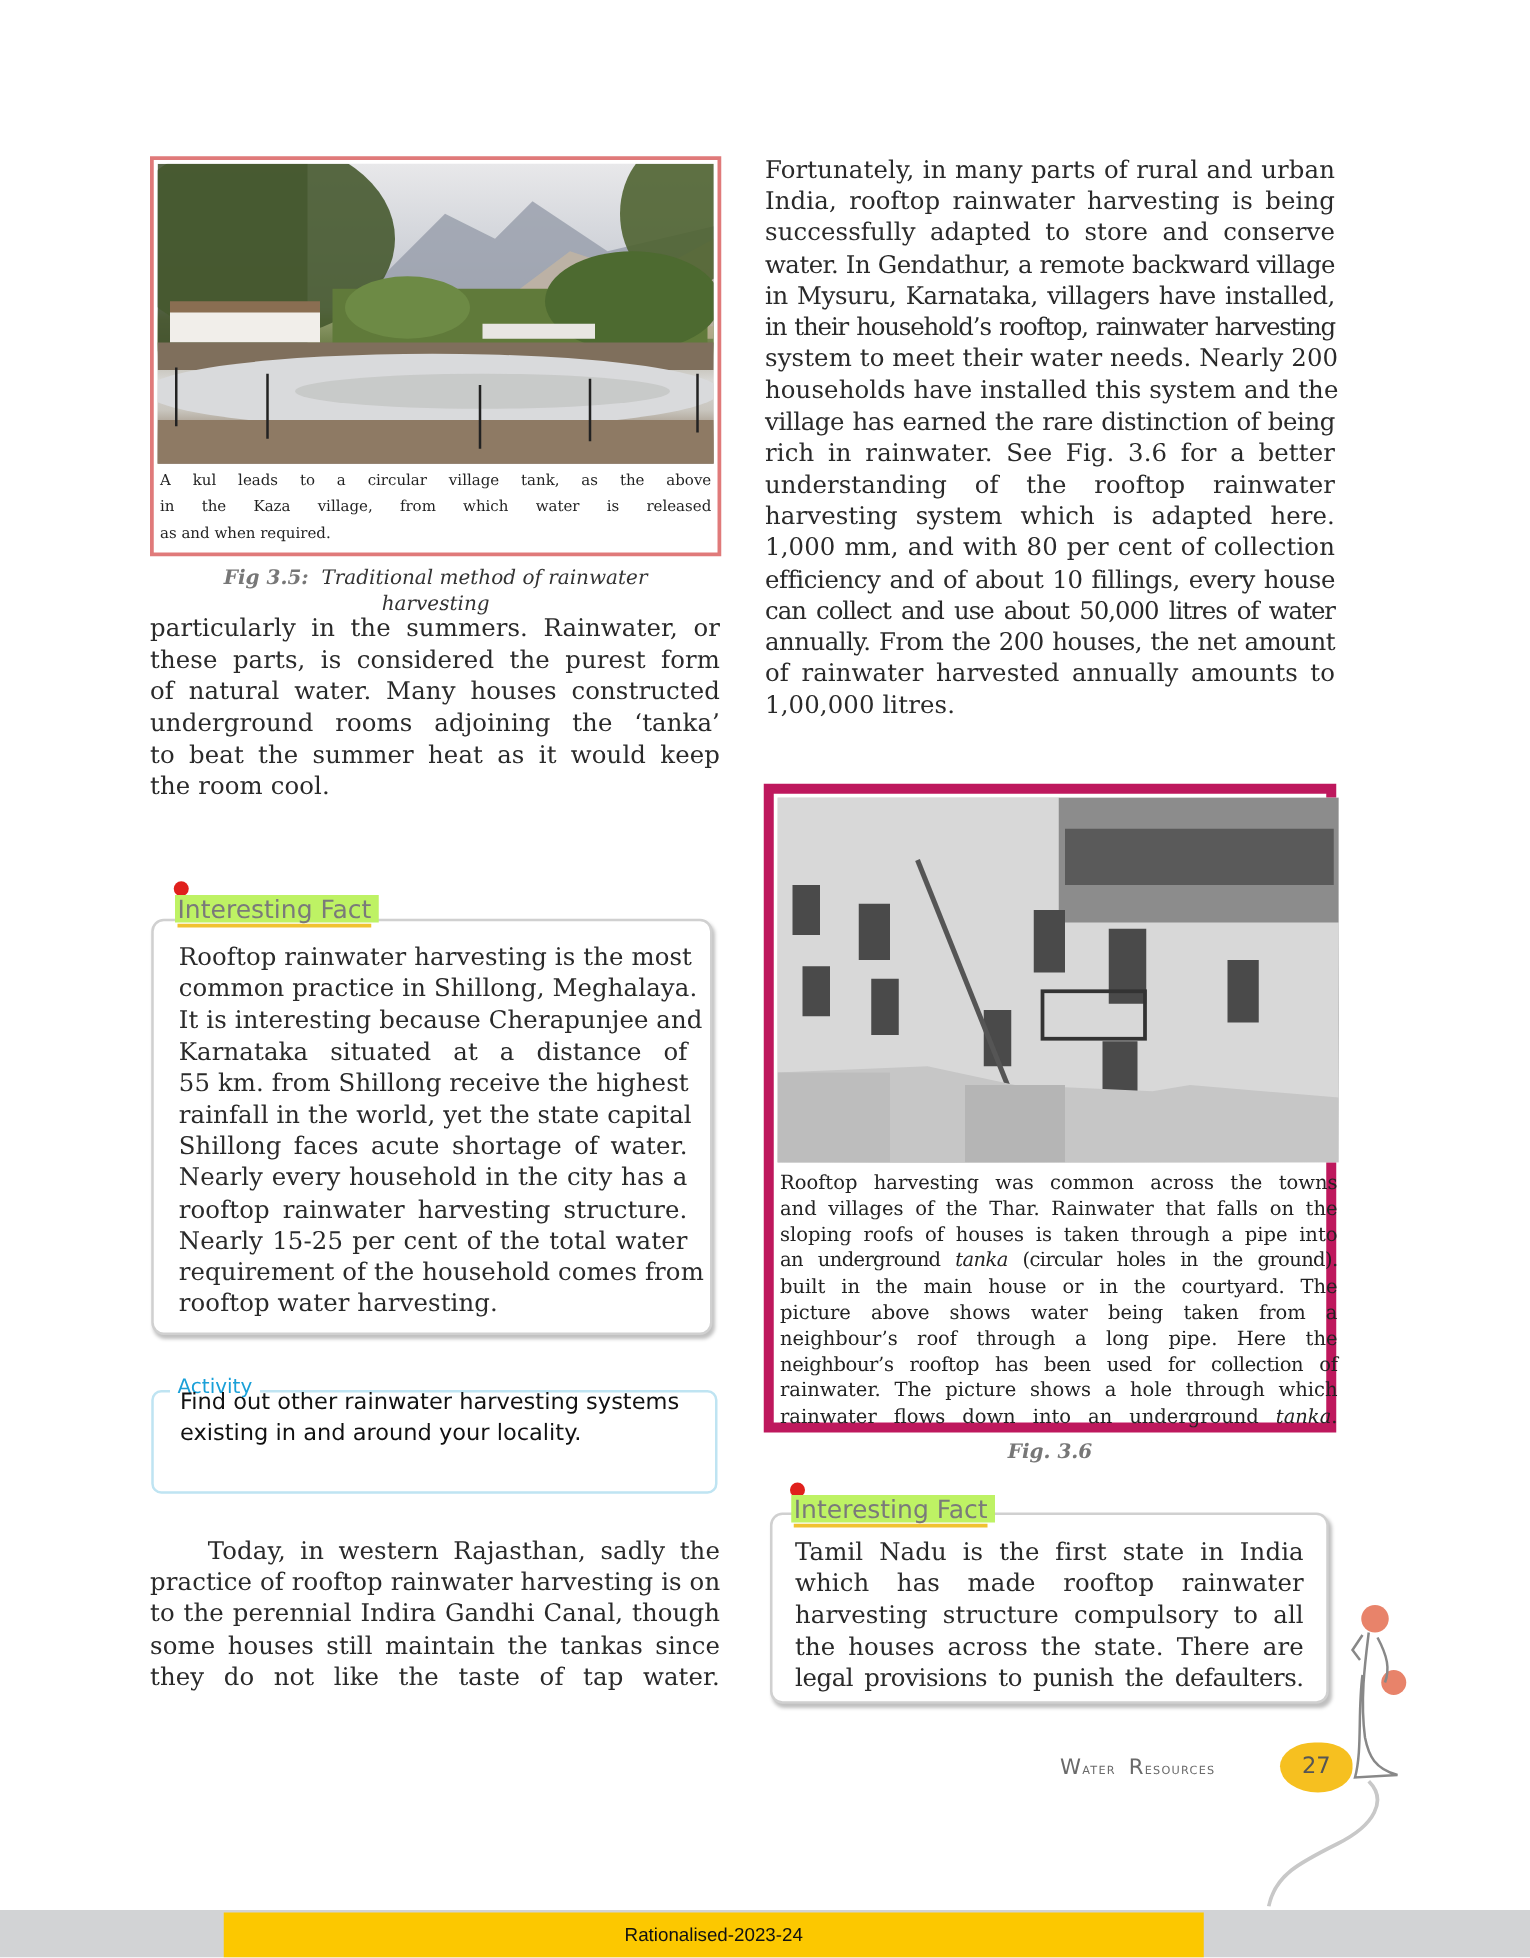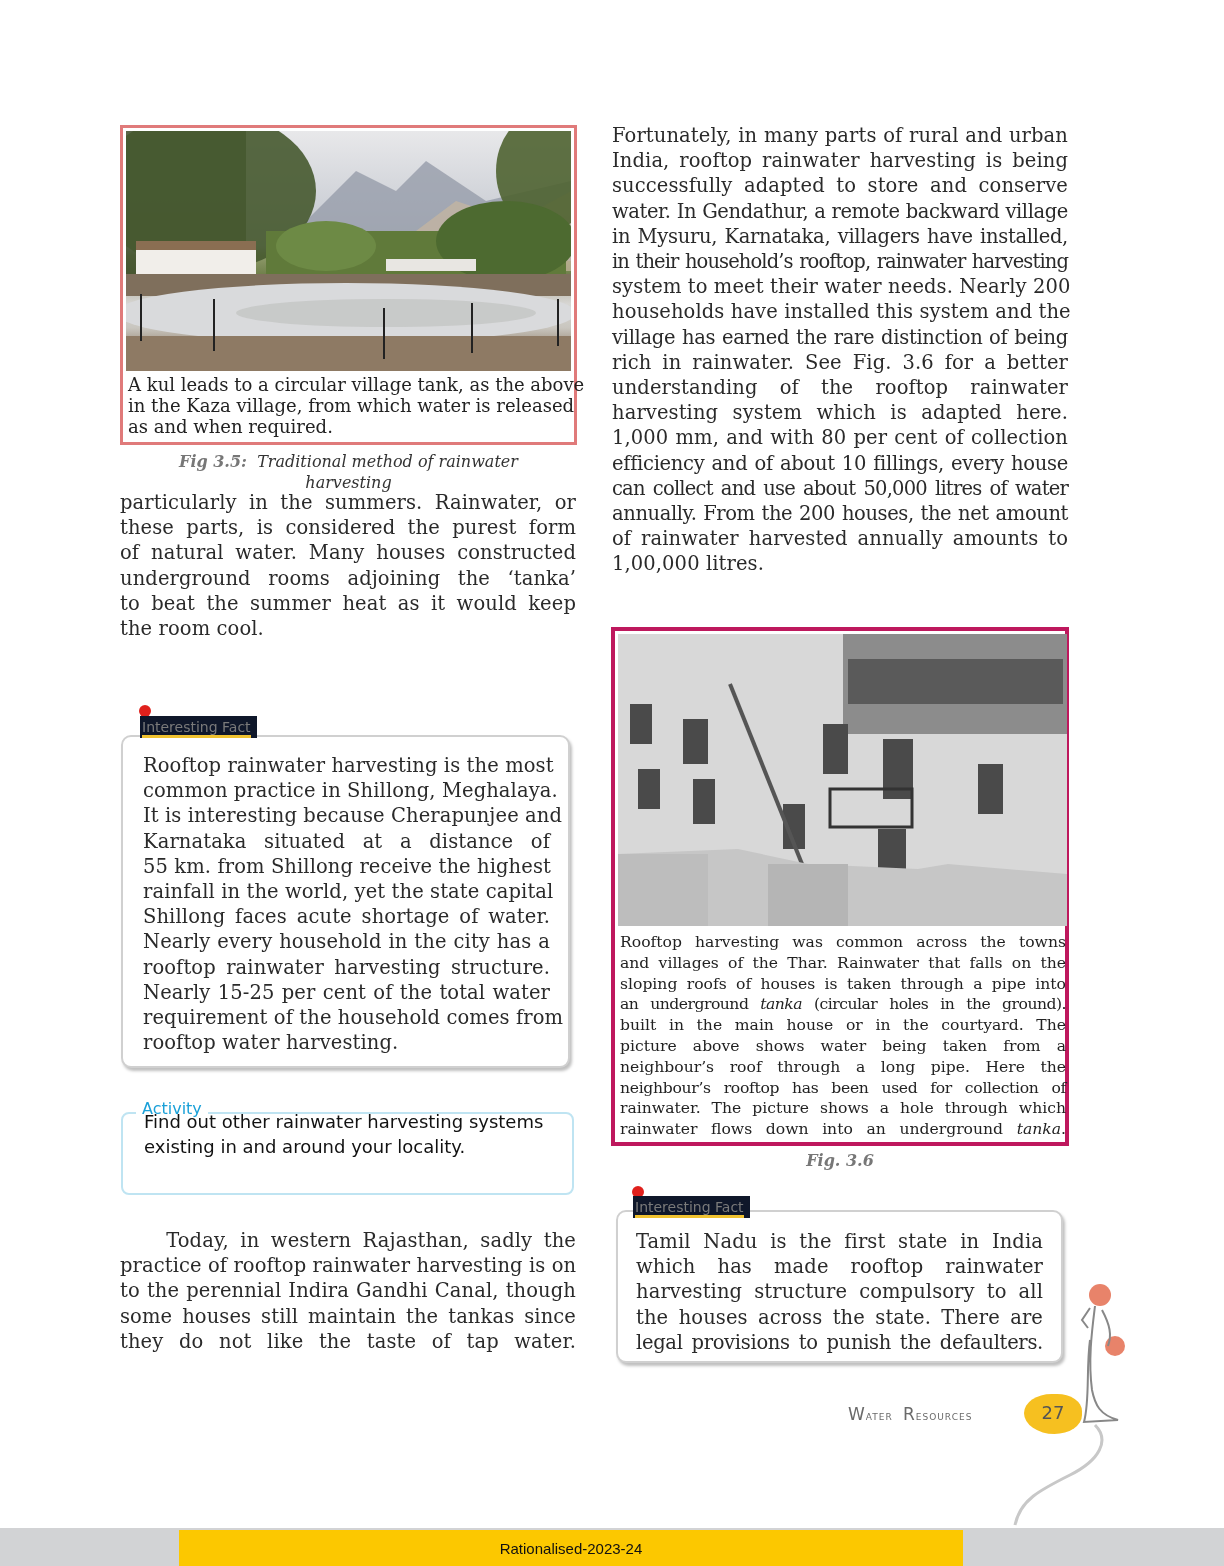--- a/index.html
+++ b/index.html
@@ -21,59 +21,59 @@
   #fig35 {
     left: 120px; top: 125px; width: 457px; height: 320px;
     border: 3px solid #e07a7a; background: #fff;
   }
   #fig35 .photo {
     position: absolute; left: 3px; top: 3px; width: 445px; height: 240px;
     overflow: hidden;
     background: linear-gradient(180deg, #e8e8ea 0%, #cfd2d8 30%, #b9bcc0 48%, #8e9a6a 52%, #6f7f4a 60%, #b9b5a8 64%, #d7d6d3 72%, #c9c6bf 82%, #8f7c68 92%, #7b6a58 100%);
   }
   .caption-small {
-    font-size: 18px; line-height: 21px; color: #222; text-align: justify;
+    font-size: 12px; line-height: 21px; color: #222; text-align: justify;
   }
   .caption-small .line { display:block; text-align-last: justify; white-space: nowrap; }
   .caption-small .line.last { text-align-last: left; }
   .fig-label {
     font-family: "DejaVu Serif", serif; font-style: italic; font-size: 16px;
     color: #333; text-align: center; line-height: 21px;
   }
   .fig-label b { color: #777; font-weight: bold; }
 
   
   .fact-box {
     border: 2px solid #d0d0d0; border-radius: 10px; background: #fff;
     box-shadow: 2px 3px 3px rgba(0,0,0,0.25);
   }
   .fact-title {
     font-family: "DejaVu Sans", "Liberation Sans", sans-serif;
-    font-size: 14px; color: #7a7a7a; background: #0f172a; padding: 0 6px 0 2px;
+    font-size: 20px; color: #7a7a7a; background: #bef264; padding: 0 6px 0 2px;
     line-height: 22px;
   }
   .fact-title .uline { border-bottom: 3px solid #f0c230; }
   .red-dot { width: 12px; height: 12px; border-radius: 50%; background: #e0201c; }
 
   .activity-box {
     border: 2px solid #bfe4f2; border-radius: 8px; background: #fff;
   }
   .activity-title {
     font-family: "DejaVu Sans", "Liberation Sans", sans-serif;
     font-size: 16px; color: #1aa0d8; background: #fff; padding: 0 6px; line-height: 24px;
   }
   .activity-text {
     font-family: "DejaVu Sans", "Liberation Sans", sans-serif;
     font-size: 18px; line-height: 25px; color: #111;
   }
 
   
   #fig36 {
     left: 611px; top: 627px; width: 458px; height: 519px;
-    border: 4px solid #be185d; background: #fff;
+    border: 8px solid #be185d; background: #fff;
   }
   #fig36 .photo {
     position: absolute; left: 3px; top: 3px; width: 449px; height: 292px;
     background: linear-gradient(160deg, #d9d9d9 0%, #bdbdbd 30%, #cfcfcf 55%, #9b9b9b 75%, #e0e0e0 100%);
     overflow: hidden;
   }
 
   
   #footer-bar { left: 0; top: 1528px; width: 1224px; height: 38px; background: #d2d3d5; }
   #footer-yellow { left: 179px; top: 1530px; width: 784px; height: 36px; background: #fcc800; }

